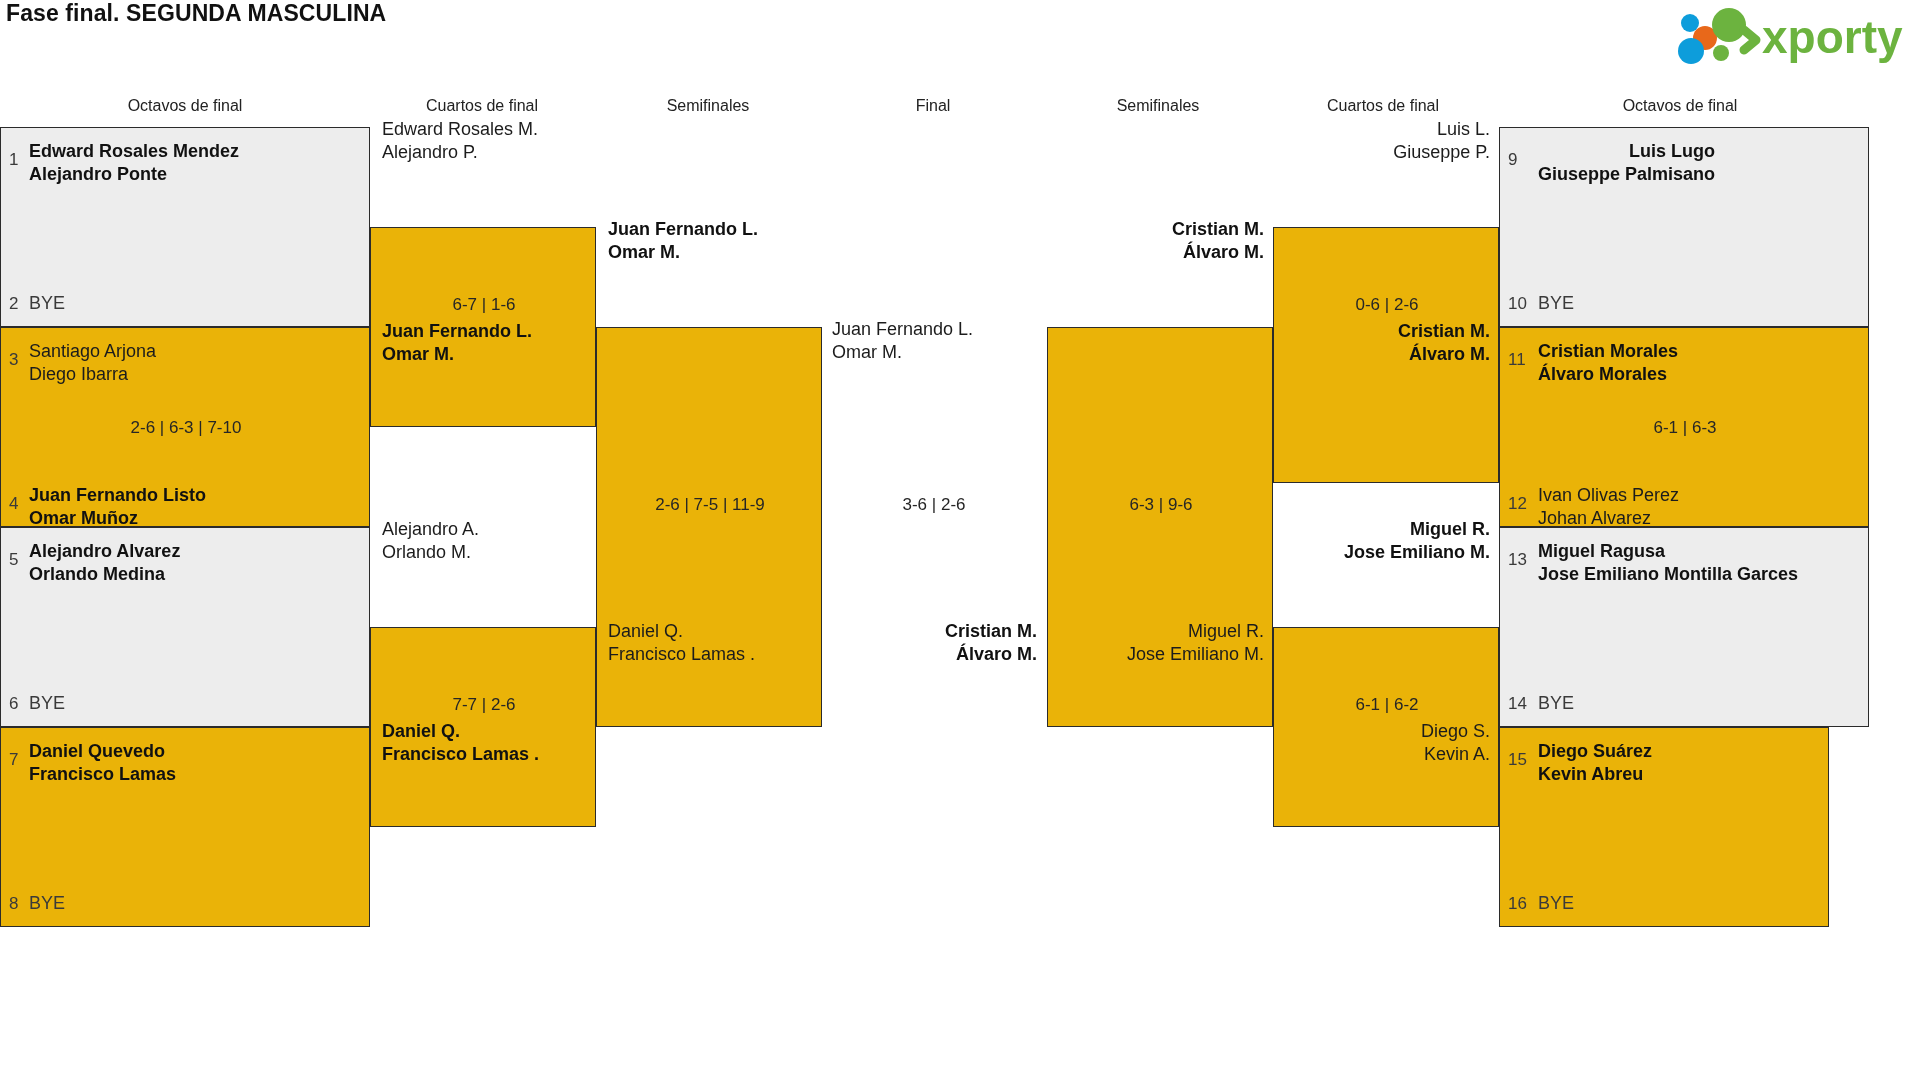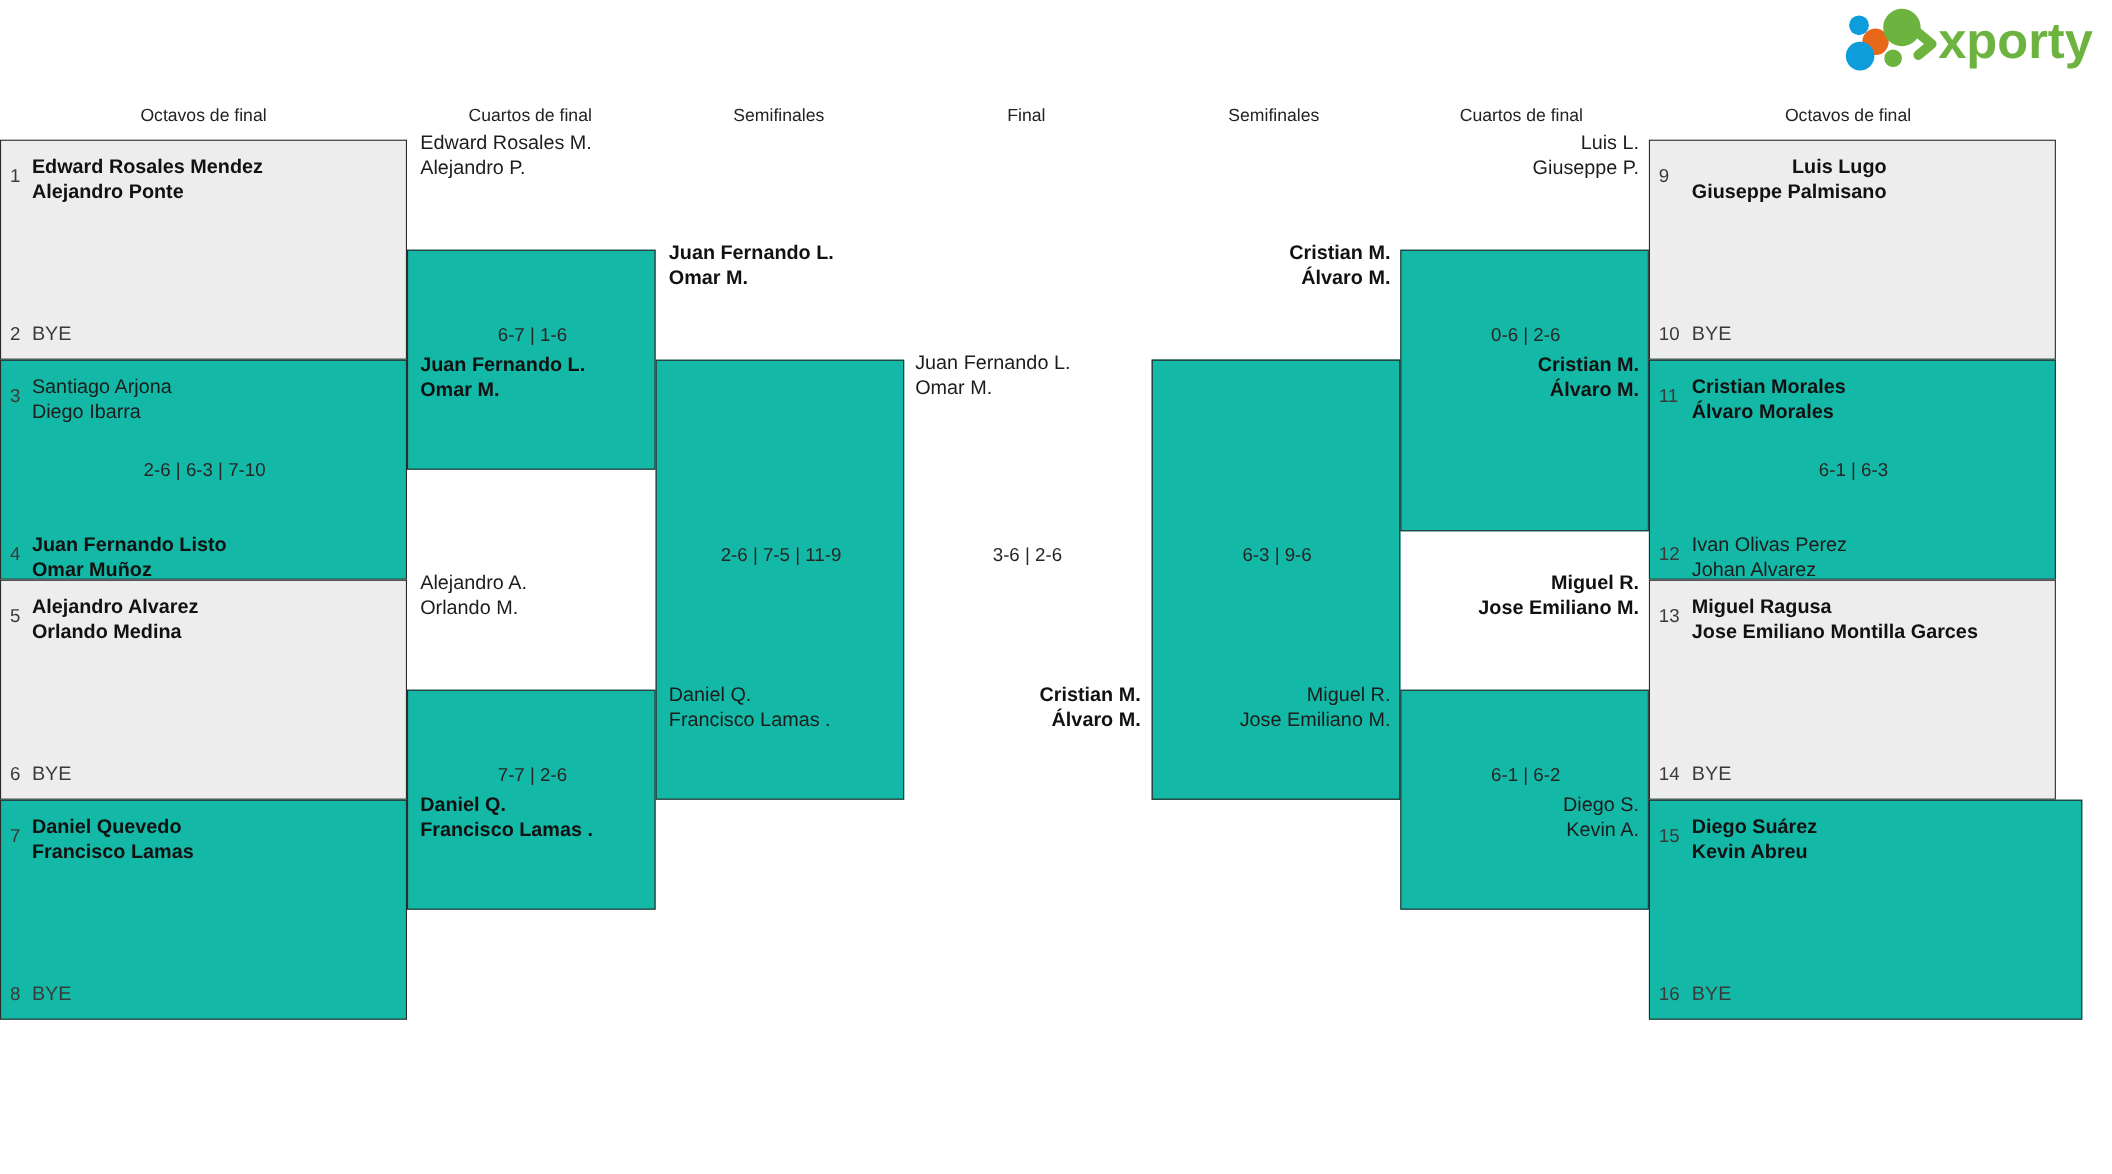--- a/index.html
+++ b/index.html
@@ -13,38 +13,39 @@
                 line-height:26px; color:#111; white-space:nowrap; }
 
   .logo { position:absolute; right:12px; top:6px; width:234px; height:62px; }
   .logo svg { display:block; }
 
   
   .round-hdr { position:absolute; font-size:16px; color:#222;
                text-align:center; white-space:nowrap; transform:translateX(-50%); }
 
   
-  .cell { position:absolute; border:1px solid #2b2b2b; background:#14b8a6; }
+  .cell { position:absolute; border:1px solid #2b2b2b; background:#eab308; }
   .cell.shaded { background:#ededed; }
 
   .seed { position:absolute; font-size:17px; color:#3a3a3a; }
   .names { position:absolute; font-size:18px; line-height:23px; color:#1c1c1c;
            white-space:nowrap; }
   .names.win { font-weight:bold; color:#111; }
   .names.rt { text-align:right; }
   .bye { position:absolute; font-size:18px; color:#3a3a3a; }
   .score { position:absolute; font-size:17px; color:#262626; white-space:nowrap;
            text-align:center; transform:translateX(-50%); }
 </style>
 </head>
 <body>
 
 <div id="root">
 
   <div class="title-block">
+    <div class="title-line">Fase final. SEGUNDA MASCULINA</div>
   </div>
 
   <div class="logo">
     <svg width="234" height="62" viewBox="0 0 234 62" xmlns="http://www.w3.org/2000/svg">
       <circle cx="16" cy="17" r="9" fill="#0d9ddb"></circle>
       <circle cx="31" cy="32" r="12" fill="#e8681a"></circle>
       <circle cx="55" cy="19" r="17" fill="#6cb33f"></circle>
       <circle cx="17" cy="45" r="13" fill="#0d9ddb"></circle>
       <circle cx="47" cy="47" r="8" fill="#6cb33f"></circle>
       <path d="M70 24 L82 34 L70 44" fill="none" stroke="#6cb33f" stroke-width="9" stroke-linecap="round" stroke-linejoin="round"></path>
@@ -215,21 +216,21 @@
   <div class="cell shaded" style="left:1499px; top:527px; width:370px; height:200px;">
     <div class="seed" style="left:8px;  top:22px;">13</div>
     <div class="names win" style="left:38px; top:12px;">
       <div>Miguel Ragusa</div>
       <div>Jose Emiliano Montilla Garces</div>
     </div>
     <div class="seed" style="left:8px;  top:166px;">14</div>
     <div class="bye" style="left:38px; top:165px;">BYE</div>
   </div>
 
-  <div class="cell" style="left:1499px; top:727px; width:394px; height:200px;">
+  <div class="cell" style="left:1499px; top:727px; width:330px; height:200px;">
     <div class="seed" style="left:8px;  top:22px;">15</div>
     <div class="names win" style="left:38px; top:12px;">
       <div>Diego Suárez</div>
       <div>Kevin Abreu</div>
     </div>
     <div class="seed" style="left:8px;  top:166px;">16</div>
     <div class="bye" style="left:38px; top:165px;">BYE</div>
   </div>
 
 </div>

